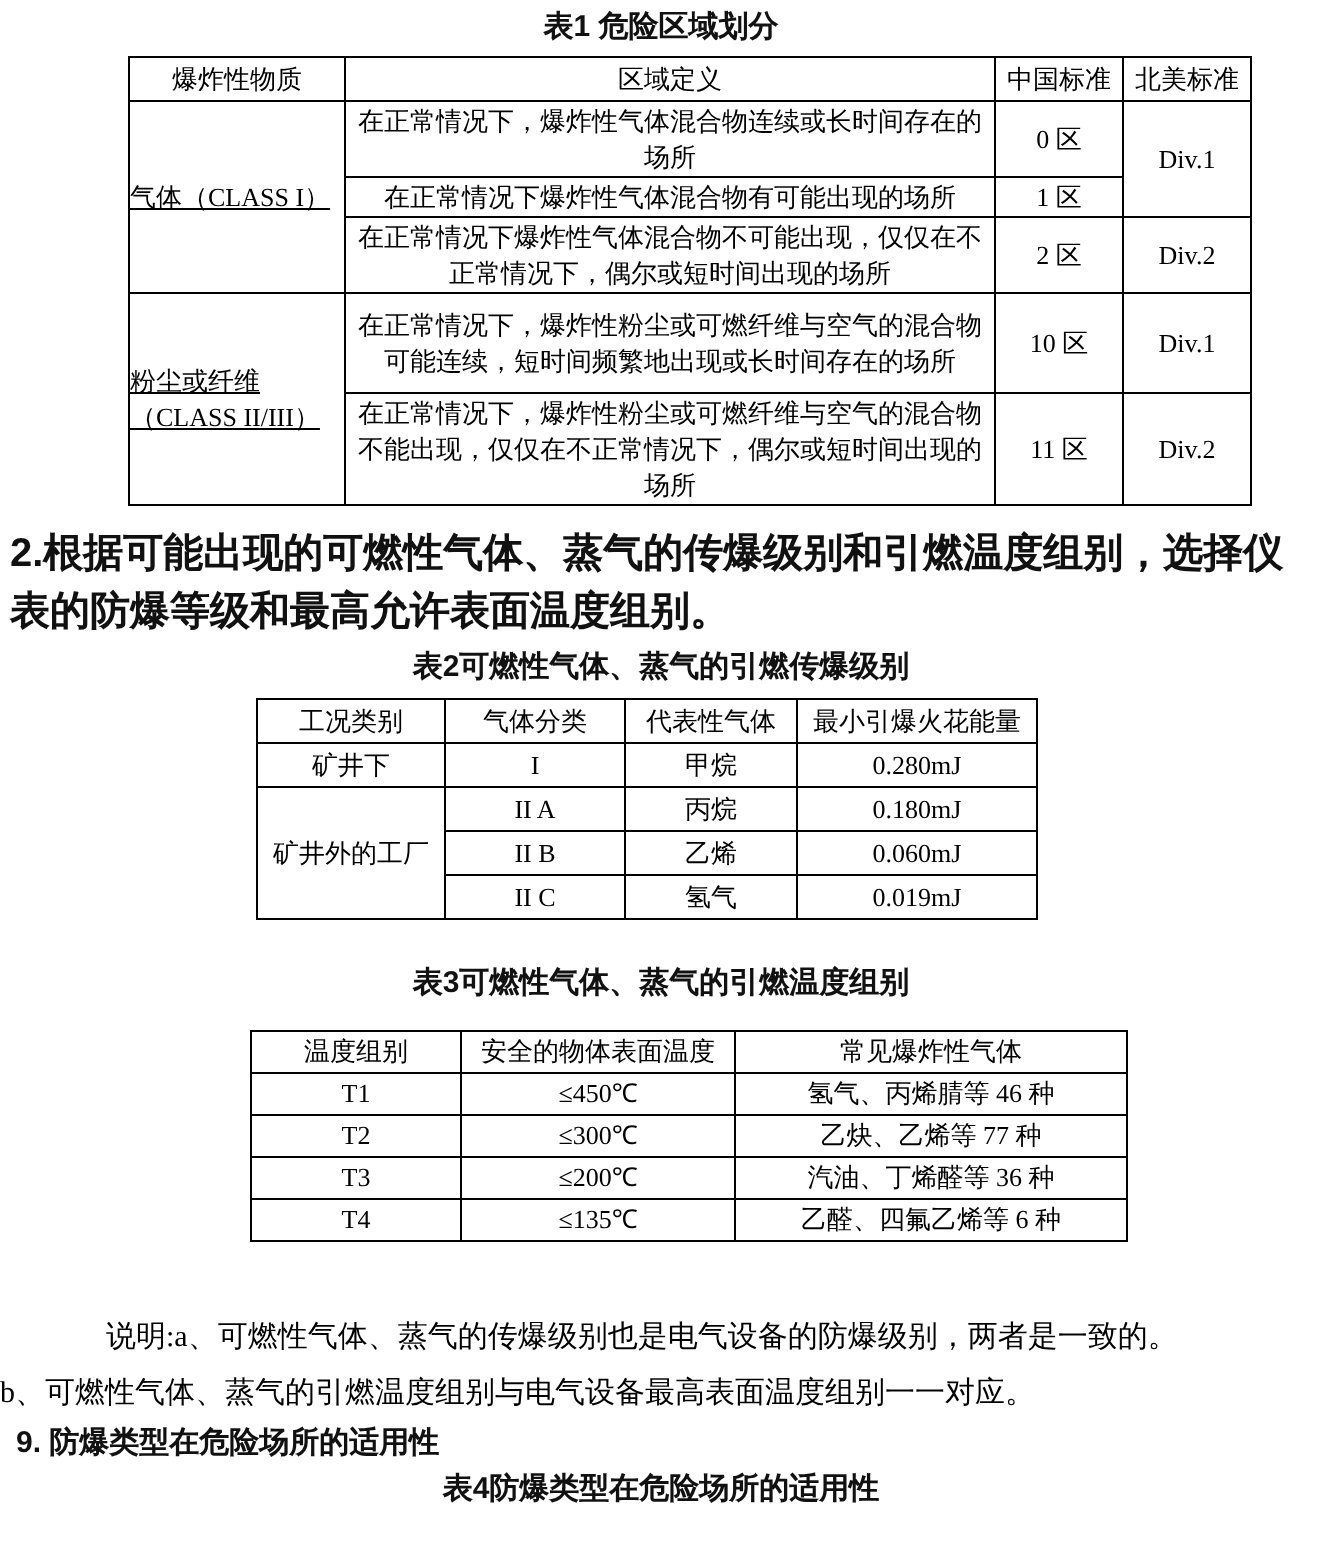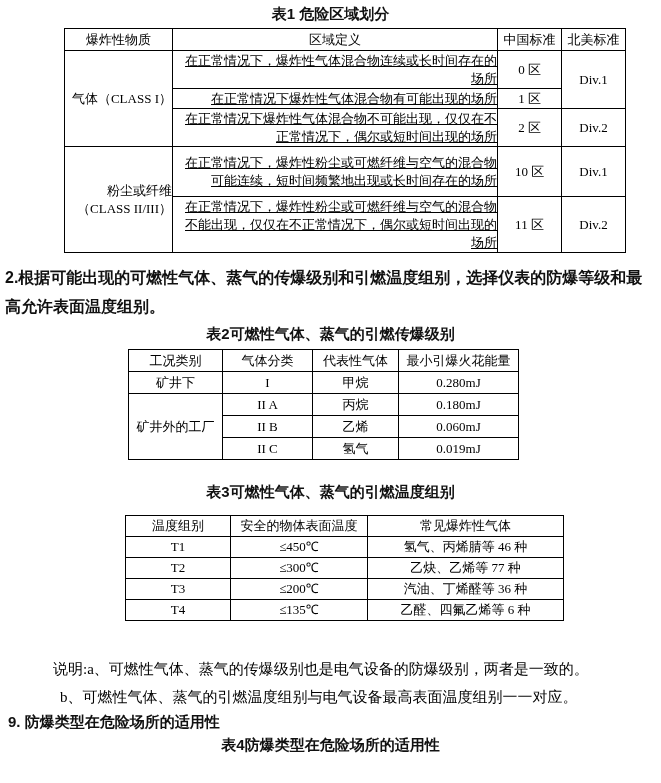--- a/index.html
+++ b/index.html
@@ -31,43 +31,43 @@
   .tbl td, .tbl th {
     border: 1px solid #000000;
     font-size: 13px;
     font-weight: normal;
     line-height: 18px;
     padding: 0;
     overflow: hidden;
     vertical-align: middle;
   }
   .cell-c { text-align: center; }
-  .cell-l { text-align: right; padding: 1px 3px; text-decoration: underline; }
-  .sub-line { display: block; text-align: right; }
+  .cell-l { text-align: center; padding: 1px 3px; }
+  .sub-line { display: block; text-align: left; text-decoration: underline; }
 
   
   .table1 { width: 561px; margin: 4px 0 0 64px; }
   .table1 .col-sub { width: 108px; }
   .table1 .col-def { width: 325px; }
   .table1 .col-cn  { width: 64px; }
   .table1 .col-na  { width: 64px; }
   .table1 tr.rh  { height: 22px; }
   .table1 tr.r1  { height: 38px; }
   .table1 tr.r2  { height: 20px; }
   .table1 tr.r3  { height: 38px; }
   .table1 tr.r4  { height: 50px; }
   .table1 tr.r5  { height: 56px; }
 
   
   .para2 {
     margin: 10px 0 0 0;
     padding: 0 5px;
     font-family: "Liberation Sans", sans-serif;
     font-weight: bold;
-    font-size: 16px;
+    font-size: 20px;
     line-height: 29px;
     color: #111111;
   }
 
   .t2-title { margin-top: 3px; }
 
   
   .table2 { width: 390px; margin: 5px 0 0 128px; }
   .table2 .col-cat { width: 94px; }
   .table2 .col-cls { width: 90px; }
@@ -82,21 +82,21 @@
   .table3 { width: 438px; margin: 13px 0 0 125px; }
   .table3 .col-grp { width: 105px; }
   .table3 .col-tmp { width: 137px; }
   .table3 .col-com { width: 196px; }
   .table3 tr { height: 21px; }
   .table3 td, .table3 th { text-align: center; }
 
   
   .notes { margin-top: 34px; font-size: 15px; line-height: 28px; }
   .note-a { padding-left: 53px; }
-  .note-b { padding-left: 60px; }
+  .note-b { }
 
   
   .sec3-heading {
     font-family: "Liberation Sans", sans-serif;
     font-weight: bold;
     font-size: 15px;
     line-height: 22px;
     padding-left: 8px;
     color: #111111;
   }

